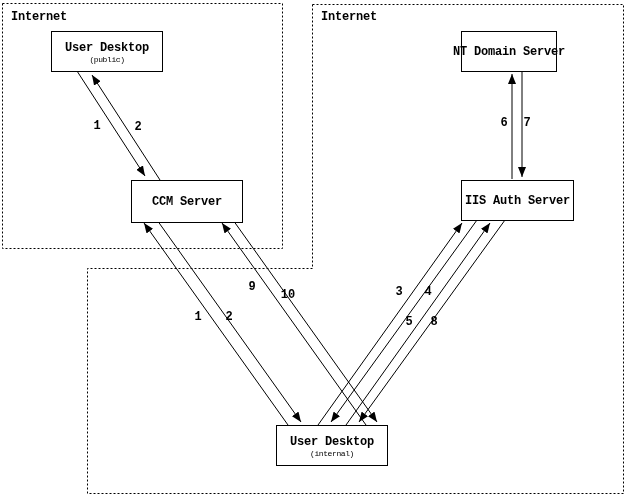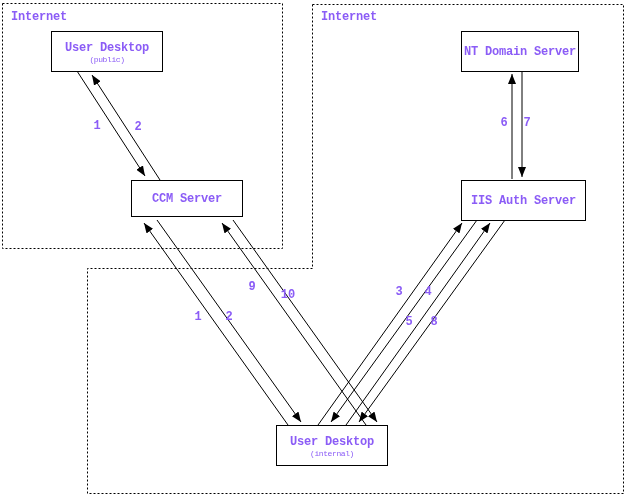--- a/index.html
+++ b/index.html
@@ -1,17 +1,17 @@
 <!DOCTYPE html>
 <html><head>
 <meta charset="utf-8">
 <style>
   html,body{margin:0;padding:0;background:#ffffff;}
   .stage{
-    position:relative;width:627px;height:497px;background:#ffffff;color:#8b5cf6;
+    position:relative;width:627px;height:497px;background:#ffffff;color:#000000;
     font-family:"Liberation Mono","DejaVu Sans Mono",monospace;overflow:hidden;
   }
   .stage svg{position:absolute;left:0;top:0;}
   .zone-label{
     position:absolute;font:700 12px/12px "Liberation Mono","DejaVu Sans Mono",monospace;
     letter-spacing:-0.2px;white-space:nowrap;
   }
   .node{
     position:absolute;box-sizing:border-box;border:1px solid #000;background:#fff;
     display:flex;flex-direction:column;align-items:center;justify-content:center;
@@ -63,29 +63,29 @@
   </svg>
 
   <span class="zone-label" style="left:11px;top:11px">Internet</span>
   <span class="zone-label" style="left:321px;top:11px">Internet</span>
 
   <div class="node" style="left:51px;top:31px;width:112px;height:41px">
     <span class="title">User Desktop</span>
     <span class="subtitle">(public)</span>
   </div>
 
-  <div class="node" style="left:131px;top:180px;width:112px;height:37px">
+  <div class="node" style="left:131px;top:180px;width:112px;height:43px">
     <span class="title">CCM Server</span>
   </div>
 
-  <div class="node" style="left:461px;top:31px;width:118px;height:41px">
+  <div class="node" style="left:461px;top:31px;width:96px;height:41px">
     <span class="title">NT Domain Server</span>
   </div>
 
-  <div class="node" style="left:461px;top:180px;width:125px;height:41px">
+  <div class="node" style="left:461px;top:180px;width:113px;height:41px">
     <span class="title">IIS Auth Server</span>
   </div>
 
   <div class="node" style="left:276px;top:425px;width:112px;height:41px">
     <span class="title">User Desktop</span>
     <span class="subtitle">(internal)</span>
   </div>
 
   <span class="num" style="left:97px;top:126px">1</span>
   <span class="num" style="left:138px;top:127px">2</span>

